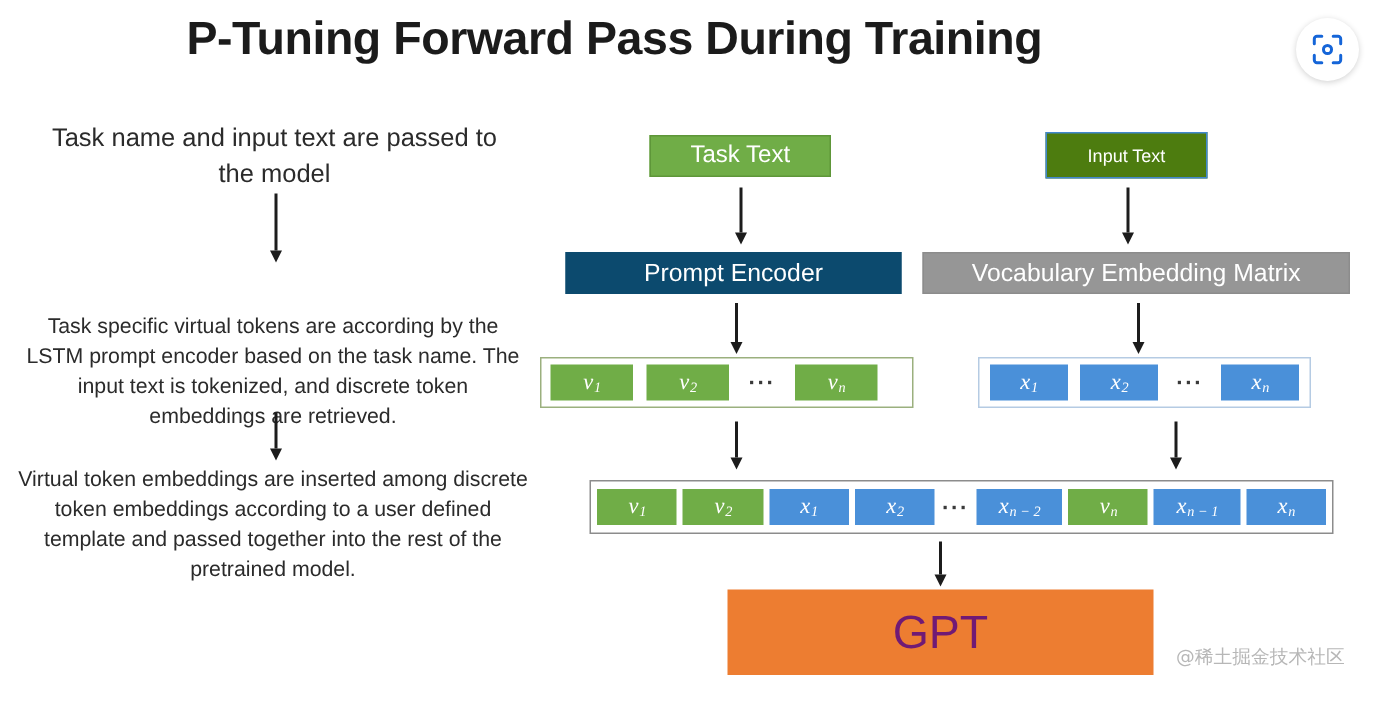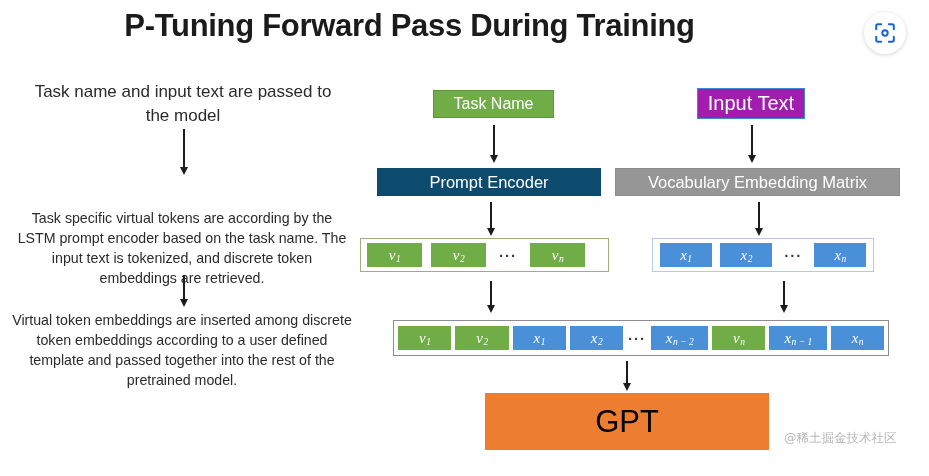--- a/index.html
+++ b/index.html
@@ -95,43 +95,43 @@
     white-space: nowrap;
   }
   #node-task-name {
     left: 433px; top: 90px; width: 121px; height: 28px;
     background: #70ad47;
     border: 1px solid #5e9639;
     font-size: 16px;
   }
   #node-input-text {
     left: 697px; top: 88px; width: 108px; height: 31px;
-    background: #a21caf;
+    background: #4d7c0f;
     border: 1px solid #4187cd;
-    font-size: 20px;
+    font-size: 12px;
   }
   #node-prompt-encoder {
     left: 377px; top: 168px; width: 224px; height: 28px;
     background: #0c4a6e;
     border: 2px solid #0c4a6e;
     font-size: 16.5px;
   }
   #node-vocab-matrix {
     left: 615px; top: 168px; width: 285px; height: 28px;
     background: #969696;
     border: 1px solid #8c8c8c;
     font-size: 16.5px;
   }
   #node-gpt {
     left: 485px; top: 393px; width: 284px; height: 57px;
     background: #ed7d31;
     border: none;
     font-size: 31px;
     font-weight: 400;
-    color: #000000;
+    color: #701a75;
   }
 
   
   .token-strip {
     position: absolute;
     box-sizing: border-box;
     background: #ffffff;
     display: flex;
     align-items: center;
   }
@@ -228,21 +228,21 @@
 
   <div class="side-text" id="side-text-2">Task specific virtual tokens are according by the LSTM prompt encoder based on the task name. The input text is tokenized, and discrete token embeddings are retrieved.</div>
 
   <div class="arrow" style="left:176px; top:275px; width:16px; height:32px;">
     <div class="shaft" style="height:24px;"></div>
     <div class="head"></div>
   </div>
 
   <div class="side-text" id="side-text-3">Virtual token embeddings are inserted among discrete token embeddings according to a user defined template and passed together into the rest of the pretrained model.</div>
 
-  <div class="node" id="node-task-name">Task Name</div>
+  <div class="node" id="node-task-name">Task Text</div>
 
   <div class="node" id="node-input-text">Input Text</div>
 
   <div class="arrow" style="left:486px; top:125px; width:16px; height:38px;">
     <div class="shaft" style="height:30px;"></div>
     <div class="head"></div>
   </div>
 
   <div class="arrow" style="left:744px; top:125px; width:16px; height:38px;">
     <div class="shaft" style="height:30px;"></div>

